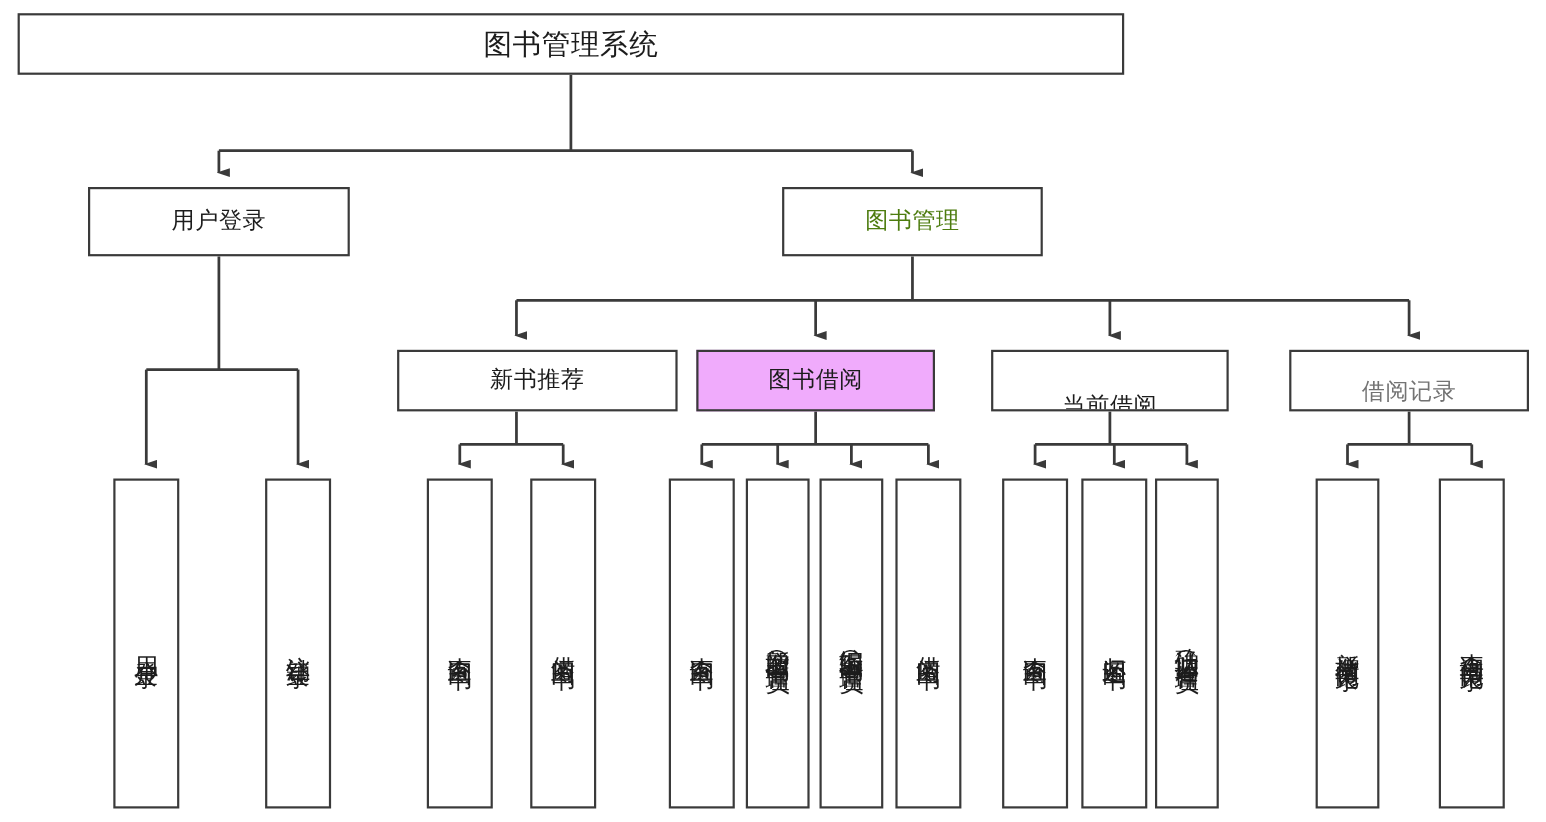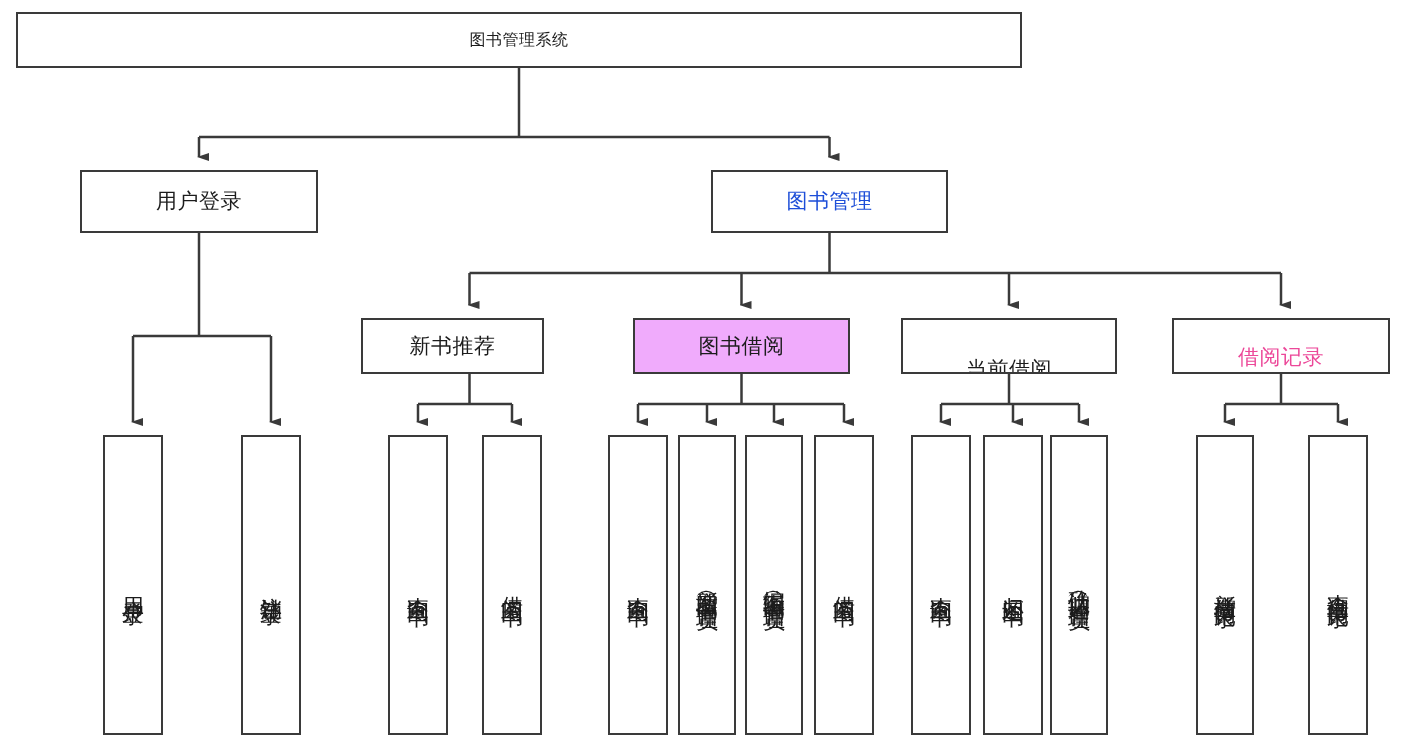--- a/index.html
+++ b/index.html
@@ -43,21 +43,21 @@
     white-space: nowrap;
     text-align: center;
   }
   .node.vertical .label {
     writing-mode: vertical-rl;
     text-orientation: upright;
     letter-spacing: 3px;
     font-size: 22px;
     white-space: normal;
   }
-  .node.root .label { font-size: 16px; }
+  .node.root .label { font-size: 26px; }
   .watermark {
     position: absolute;
     color: #b9b9b9;
     font-size: 17px;
     white-space: nowrap;
     letter-spacing: 0.5px;
     pointer-events: none;
   }
 </style>
 </head>
@@ -107,33 +107,33 @@
       </g>
   </svg>
   <div id="node-layer">
       <div class="node root" style="left: 16px; top: 12px; width: 1006px; height: 56px; border-color: rgb(58, 58, 58); background: rgb(255, 255, 255);">
         <span class="label" style="color: rgb(28, 28, 28);">图书管理系统</span>
       </div>
       <div class="node" style="left: 80px; top: 170px; width: 238px; height: 63px; border-color: rgb(58, 58, 58); background: rgb(255, 255, 255);">
         <span class="label" style="color: rgb(28, 28, 28);">用户登录</span>
       </div>
       <div class="node" style="left: 711px; top: 170px; width: 237px; height: 63px; border-color: rgb(58, 58, 58); background: rgb(255, 255, 255);">
-        <span class="label" style="color: #1d4ed8;">图书管理</span>
+        <span class="label" style="color: #4d7c0f;">图书管理</span>
       </div>
-      <div class="node" style="left: 361px; top: 318px; width: 183px; height: 56px; border-color: rgb(58, 58, 58); background: rgb(255, 255, 255);">
+      <div class="node" style="left: 361px; top: 318px; width: 255px; height: 56px; border-color: rgb(58, 58, 58); background: rgb(255, 255, 255);">
         <span class="label" style="color: rgb(28, 28, 28);">新书推荐</span>
       </div>
       <div class="node" style="left: 633px; top: 318px; width: 217px; height: 56px; border-color: rgb(58, 58, 58); background: #f0abfc;">
         <span class="label" style="color: rgb(28, 28, 28);">图书借阅</span>
       </div>
       <div class="node" style="left: 901px; top: 318px; width: 216px; height: 56px; border-color: rgb(58, 58, 58); background: rgb(255, 255, 255);">
         <span class="label" style="color: rgb(28, 28, 28); margin-top: 47px;">当前借阅</span>
       </div>
       <div class="node" style="left: 1172px; top: 318px; width: 218px; height: 56px; border-color: rgb(58, 58, 58); background: rgb(255, 255, 255);">
-        <span class="label" style="color: #ec4899; margin-top: 23px;">借阅记录</span>
+        <span class="label" style="color: #737373; margin-top: 23px;">借阅记录</span>
       </div>
       <div class="node vertical" style="left: 103px; top: 435px; width: 60px; height: 300px; border-color: rgb(58, 58, 58); background: rgb(255, 255, 255);">
         <span class="label" style="color: rgb(28, 28, 28);">用户登录</span>
       </div>
       <div class="node vertical" style="left: 241px; top: 435px; width: 60px; height: 300px; border-color: rgb(58, 58, 58); background: rgb(255, 255, 255);">
         <span class="label" style="color: rgb(28, 28, 28);">注销登录</span>
       </div>
       <div class="node vertical" style="left: 388px; top: 435px; width: 60px; height: 300px; border-color: rgb(58, 58, 58); background: rgb(255, 255, 255);">
         <span class="label" style="color: rgb(28, 28, 28);">查询图书</span>
       </div>

